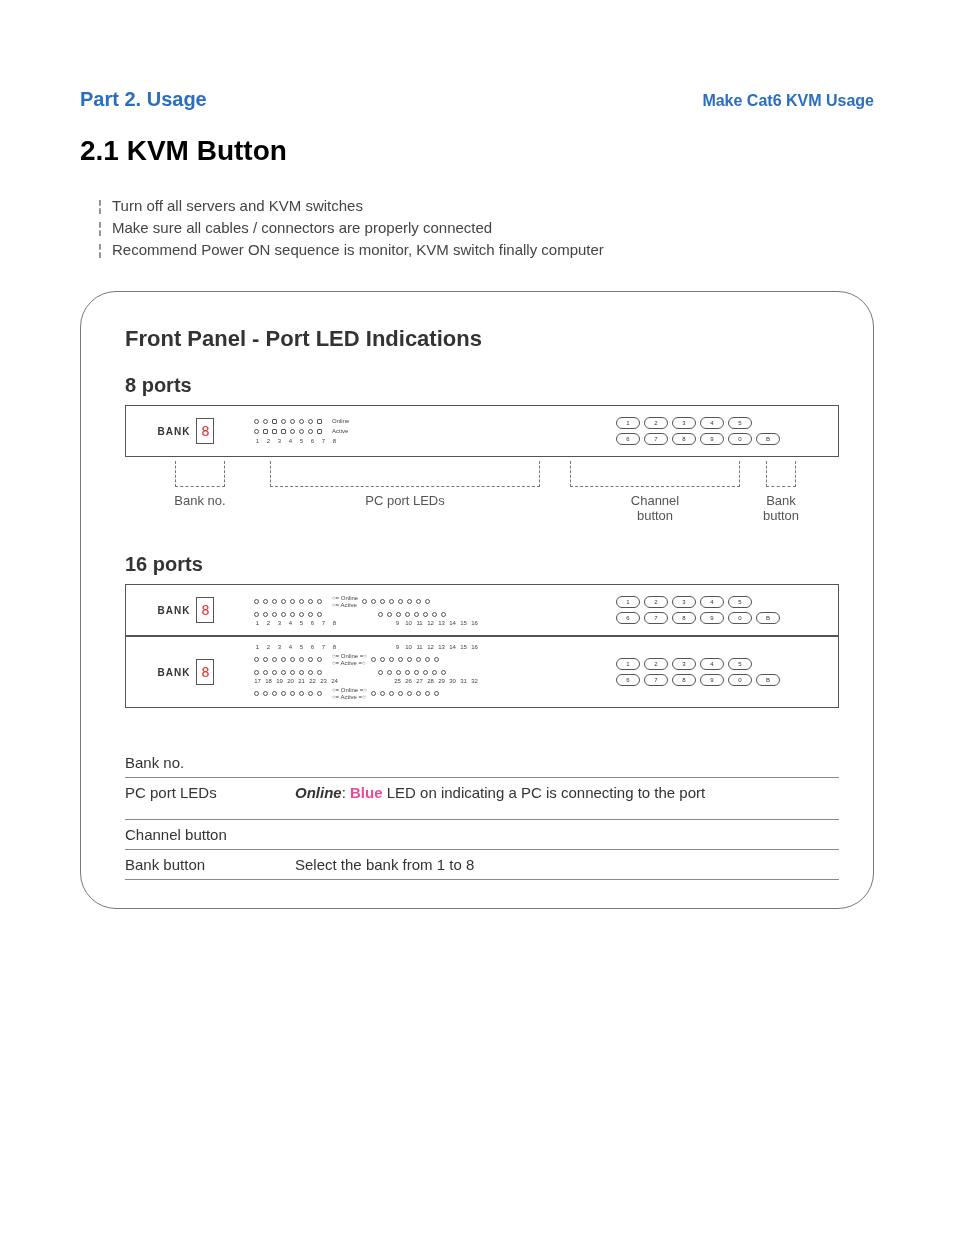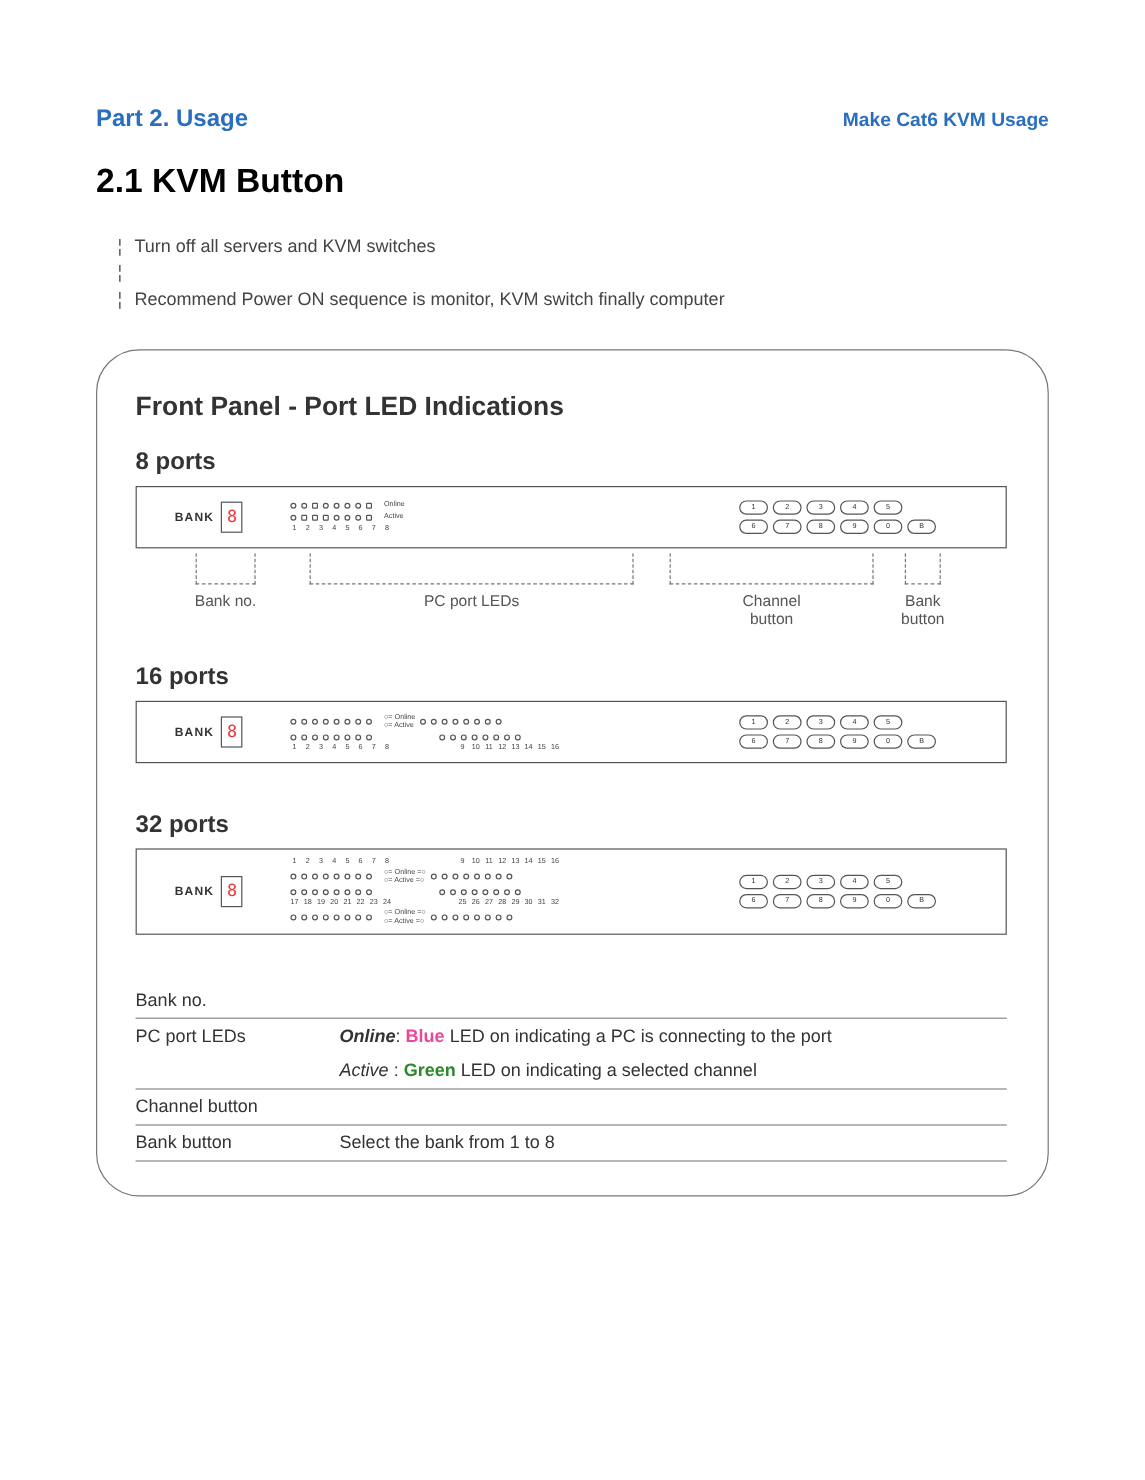--- a/index.html
+++ b/index.html
@@ -10,21 +10,21 @@
   .hdr-left { font-size: 20px; font-weight: bold; color: #2a6ebf; }
   .hdr-right { font-size: 16px; font-weight: bold; color: #2a6ebf; }
 
   .section-title { font-size: 28px; font-weight: bold; color: #000000; margin-bottom: 28px; }
   .subsection-title { font-size: 20px; font-weight: bold; color: #333; margin-bottom: 6px; }
 
   .bullets { margin-left: 18px; margin-bottom: 30px; }
   .bullet-row { display: flex; align-items: flex-start; font-size: 15px; color: #444; line-height: 22px; }
   .bullet-glyph { width: 14px; flex: 0 0 14px; color: #555; }
 
-  .panel-box { border: 1px solid #777; border-radius: 36px; padding: 34px 34px 28px 32px; }
+  .panel-box { border: 1px solid #777; border-radius: 36px; padding: 34px 34px 28px 44px; }
   .panel-title { font-size: 22px; font-weight: bold; margin-bottom: 14px; }
   .port-heading { font-size: 20px; font-weight: bold; margin-top: 22px; margin-bottom: 8px; }
 
   
   .fp { display: flex; align-items: stretch; border: 1px solid #555; height: 52px; background: #fff; position: relative; }
   .fp.tall { height: 72px; }
   .fp-bank { width: 120px; display: flex; align-items: center; justify-content: center; gap: 6px; }
   .fp-bank-label { font-size: 10px; font-weight: bold; letter-spacing: 1px; }
   .fp-seg7 { width: 18px; height: 26px; border: 1px solid #555; display: flex; align-items: center; justify-content: center; font-size: 14px; font-family: monospace; color: #e33; }
   .fp-leds { flex: 1; display: flex; flex-direction: column; justify-content: center; gap: 3px; padding: 4px 8px; }
@@ -66,20 +66,21 @@
 
   <div class="section-title">2.1  KVM Button</div>
 
   <div class="bullets">
     <div class="bullet-row">
       <span class="bullet-glyph">¦</span>
       <span>Turn off all servers and KVM switches</span>
     </div>
     <div class="bullet-row">
       <span class="bullet-glyph">¦</span>
+      <span>Make sure all cables / connectors are properly connected</span>
     </div>
     <div class="bullet-row">
       <span class="bullet-glyph">¦</span>
       <span>Recommend Power ON sequence is monitor, KVM switch finally computer</span>
     </div>
   </div>
 
   <div class="panel-box">
     <div class="panel-title">Front Panel - Port LED Indications</div>
 
@@ -240,21 +241,20 @@
           <span class="pill">6</span>
           <span class="pill">7</span>
           <span class="pill">8</span>
           <span class="pill">9</span>
           <span class="pill">0</span>
           <span class="pill">B</span>
         </div>
       </div>
     </div>
 
-    <div class="port-heading" style="margin-top:40px;">32 ports</div>
     <div class="fp tall">
       <div class="fp-bank">
         <span class="fp-bank-label">BANK</span>
         <span class="fp-seg7">8</span>
       </div>
       <div class="fp-leds">
         <div class="led-row">
           <span class="led-num">1</span>
             <span class="led-num">2</span>
             <span class="led-num">3</span>
@@ -374,23 +374,20 @@
         <div class="legend-k">Bank no.</div>
       </div>
       <div class="legend-row noborder">
         <div class="legend-k">PC port LEDs</div>
         <div class="legend-v">
           <span class="online-lbl">Online</span><span>: </span><span class="blue-txt">Blue</span><span> LED on indicating a PC is connecting to the port</span>
         </div>
       </div>
       <div class="legend-row">
         <div class="legend-k"></div>
-        <div class="legend-v">
-          <span class="active-lbl">Active</span><span> : </span><span class="green-txt">Green</span><span> LED on indicating a selected channel</span>
-        </div>
       </div>
       <div class="legend-row">
         <div class="legend-k">Channel button</div>
       </div>
       <div class="legend-row">
         <div class="legend-k">Bank button</div>
         <div class="legend-v">Select the bank from 1 to 8</div>
       </div>
     </div>
 

